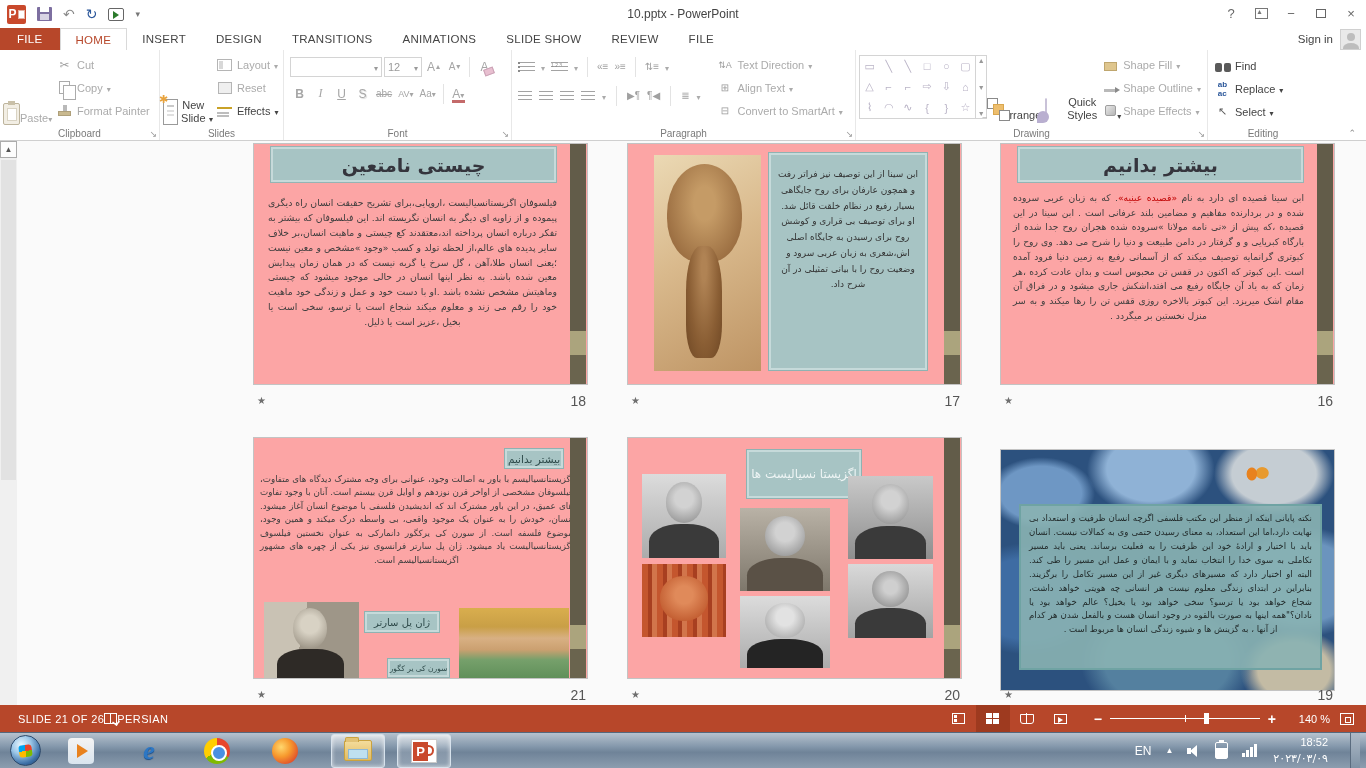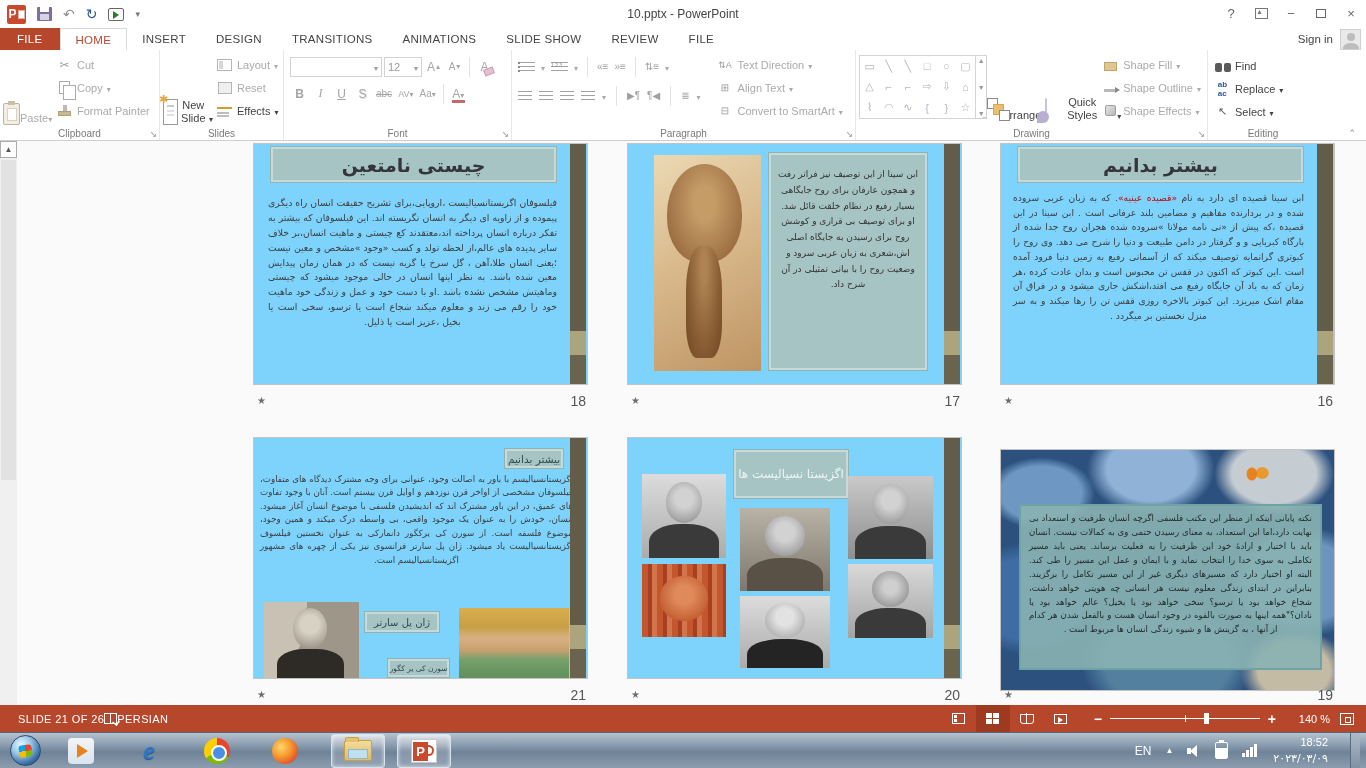--- a/index.html
+++ b/index.html
@@ -109,21 +109,21 @@
   .ic-find::before{left:0;} .ic-find::after{right:0;}
   .ic-replace{font-size:8px;color:#2B579A;font-weight:bold;letter-spacing:0;}
   .ic-select{font-size:11px;color:#5A5A5A;}
   .collapse{position:absolute;right:10px;bottom:2px;font-size:9px;color:#8A8A8A;}
 
   
   .sorter{position:absolute;top:141px;left:0;width:1366px;height:564px;background:#FAFAFA;overflow:hidden;}
   .vscroll{position:absolute;left:0;top:0;width:17px;height:564px;background:#F0F0F0;}
   .vscroll .sbtn{width:17px;height:17px;background:#FDFDFD;border:1px solid #ACACAC;display:flex;align-items:center;justify-content:center;font-size:8px;color:#555;}
   .vscroll .thumb{position:absolute;left:1px;top:19px;width:15px;height:320px;background:#E2E2E2;}
-  .slide{position:absolute;width:335px;height:242px;background:#7dd3fc;border:1px solid #C3C3C3;overflow:hidden;}
+  .slide{position:absolute;width:335px;height:242px;background:#fca5a5;border:1px solid #C3C3C3;overflow:hidden;}
   .stripe{position:absolute;top:0;bottom:0;right:1px;width:16px;background:linear-gradient(to bottom,#625C49 0%,#625C49 78%,#ABA47D 78%,#ABA47D 88%,#6A644E 88%);}
   .fa{direction:rtl;font-family:"DejaVu Sans",sans-serif;color:#3D3D3D;}
   .banner{position:absolute;top:2px;left:16px;right:30px;height:37px;background:#A7C4C4;border:1px solid #95B4B4;box-shadow:inset 0 0 0 2px #C6DADA;display:flex;align-items:center;justify-content:center;font-size:19px;font-weight:bold;color:#35353D;}
   .body-justify{text-align:justify;text-align-last:center;line-height:1.6;}
   .tealbox{background:#A7C4C4;border:1px solid #8FB2B2;box-shadow:inset 0 0 0 2px #C6DADA;}
   .red{color:#C00000;}
   .meta{position:absolute;width:335px;height:20px;}
   .star{position:absolute;left:4px;top:2px;font-size:10px;color:#6E6E6E;}
   .star::before{content:"★";}
   .snum{position:absolute;right:2px;top:0;font-size:14px;color:#555;}
@@ -568,21 +568,21 @@
       <div class="tealbox fa" style="position:absolute;left:133px;top:220px;width:63px;height:20px;display:flex;align-items:center;justify-content:center;font-size:7.5px;color:#2E4A4A;">سورن کی یر کگور</div>
       <div class="img kierk-color" style="left:205px;top:170px;width:110px;height:72px;"></div>
       <div class="stripe"></div>
     </div>
     <div class="meta" style="left:253px;top:546px;position:absolute;">
       <span class="star"></span>
       <span class="snum">21</span>
     </div>
 
     <div class="slide" style="left:627px;top:296px;">
-      <div class="tealbox fa" style="position:absolute;left:105px;top:11px;width:116px;height:50px;display:flex;align-items:center;justify-content:center;font-size:12px;color:#EDF4F4;">اگزیستا نسیالیست ها</div>
+      <div class="tealbox fa" style="position:absolute;left:118px;top:11px;width:116px;height:50px;display:flex;align-items:center;justify-content:center;font-size:12px;color:#EDF4F4;">اگزیستا نسیالیست ها</div>
       <div class="img bw" style="left:14px;top:36px;width:84px;height:84px;"></div>
       <div class="img kierk-paint" style="left:14px;top:126px;width:84px;height:73px;"></div>
       <div class="img bw camus" style="left:112px;top:70px;width:90px;height:83px;"></div>
       <div class="img bw nietzsche" style="left:112px;top:158px;width:90px;height:72px;"></div>
       <div class="img bw heidegger" style="left:220px;top:38px;width:85px;height:83px;"></div>
       <div class="img bw james" style="left:220px;top:126px;width:85px;height:74px;"></div>
       <div class="stripe"></div>
     </div>
     <div class="meta" style="left:627px;top:546px;position:absolute;">
       <span class="star"></span>

